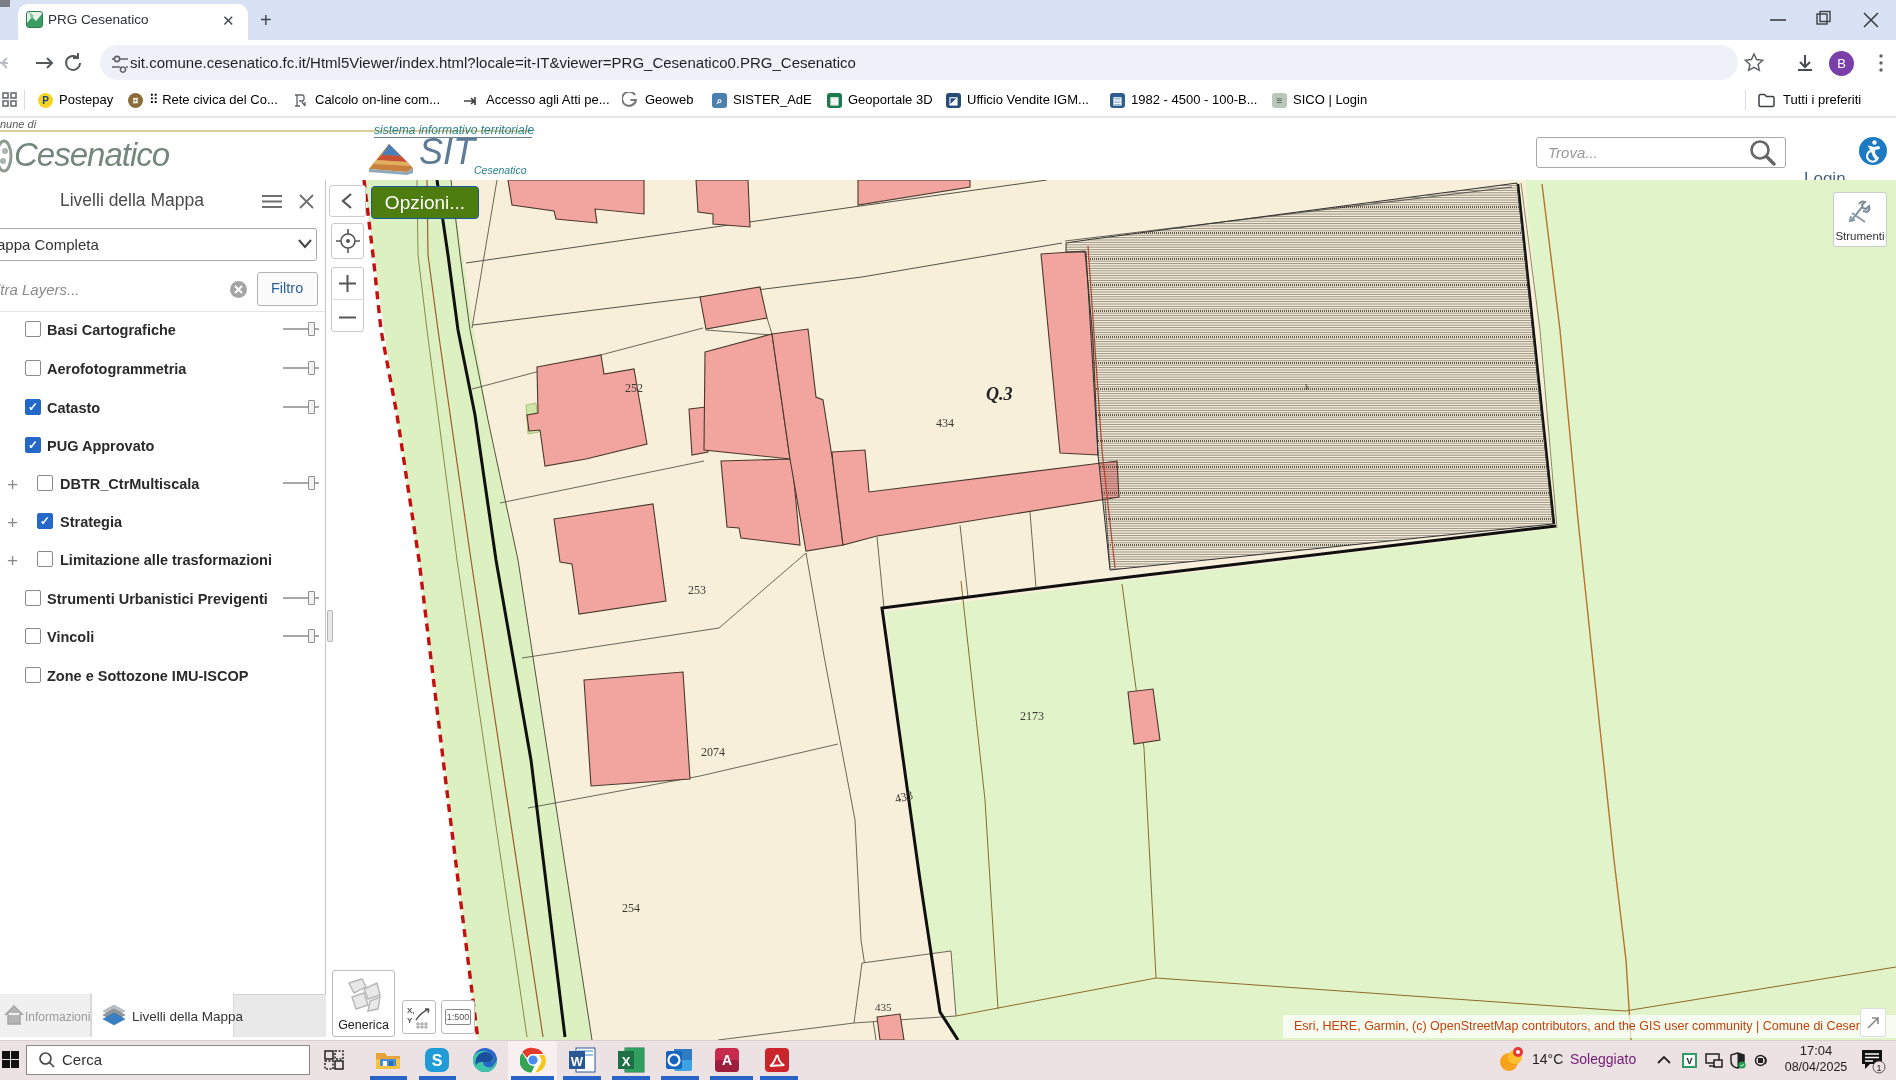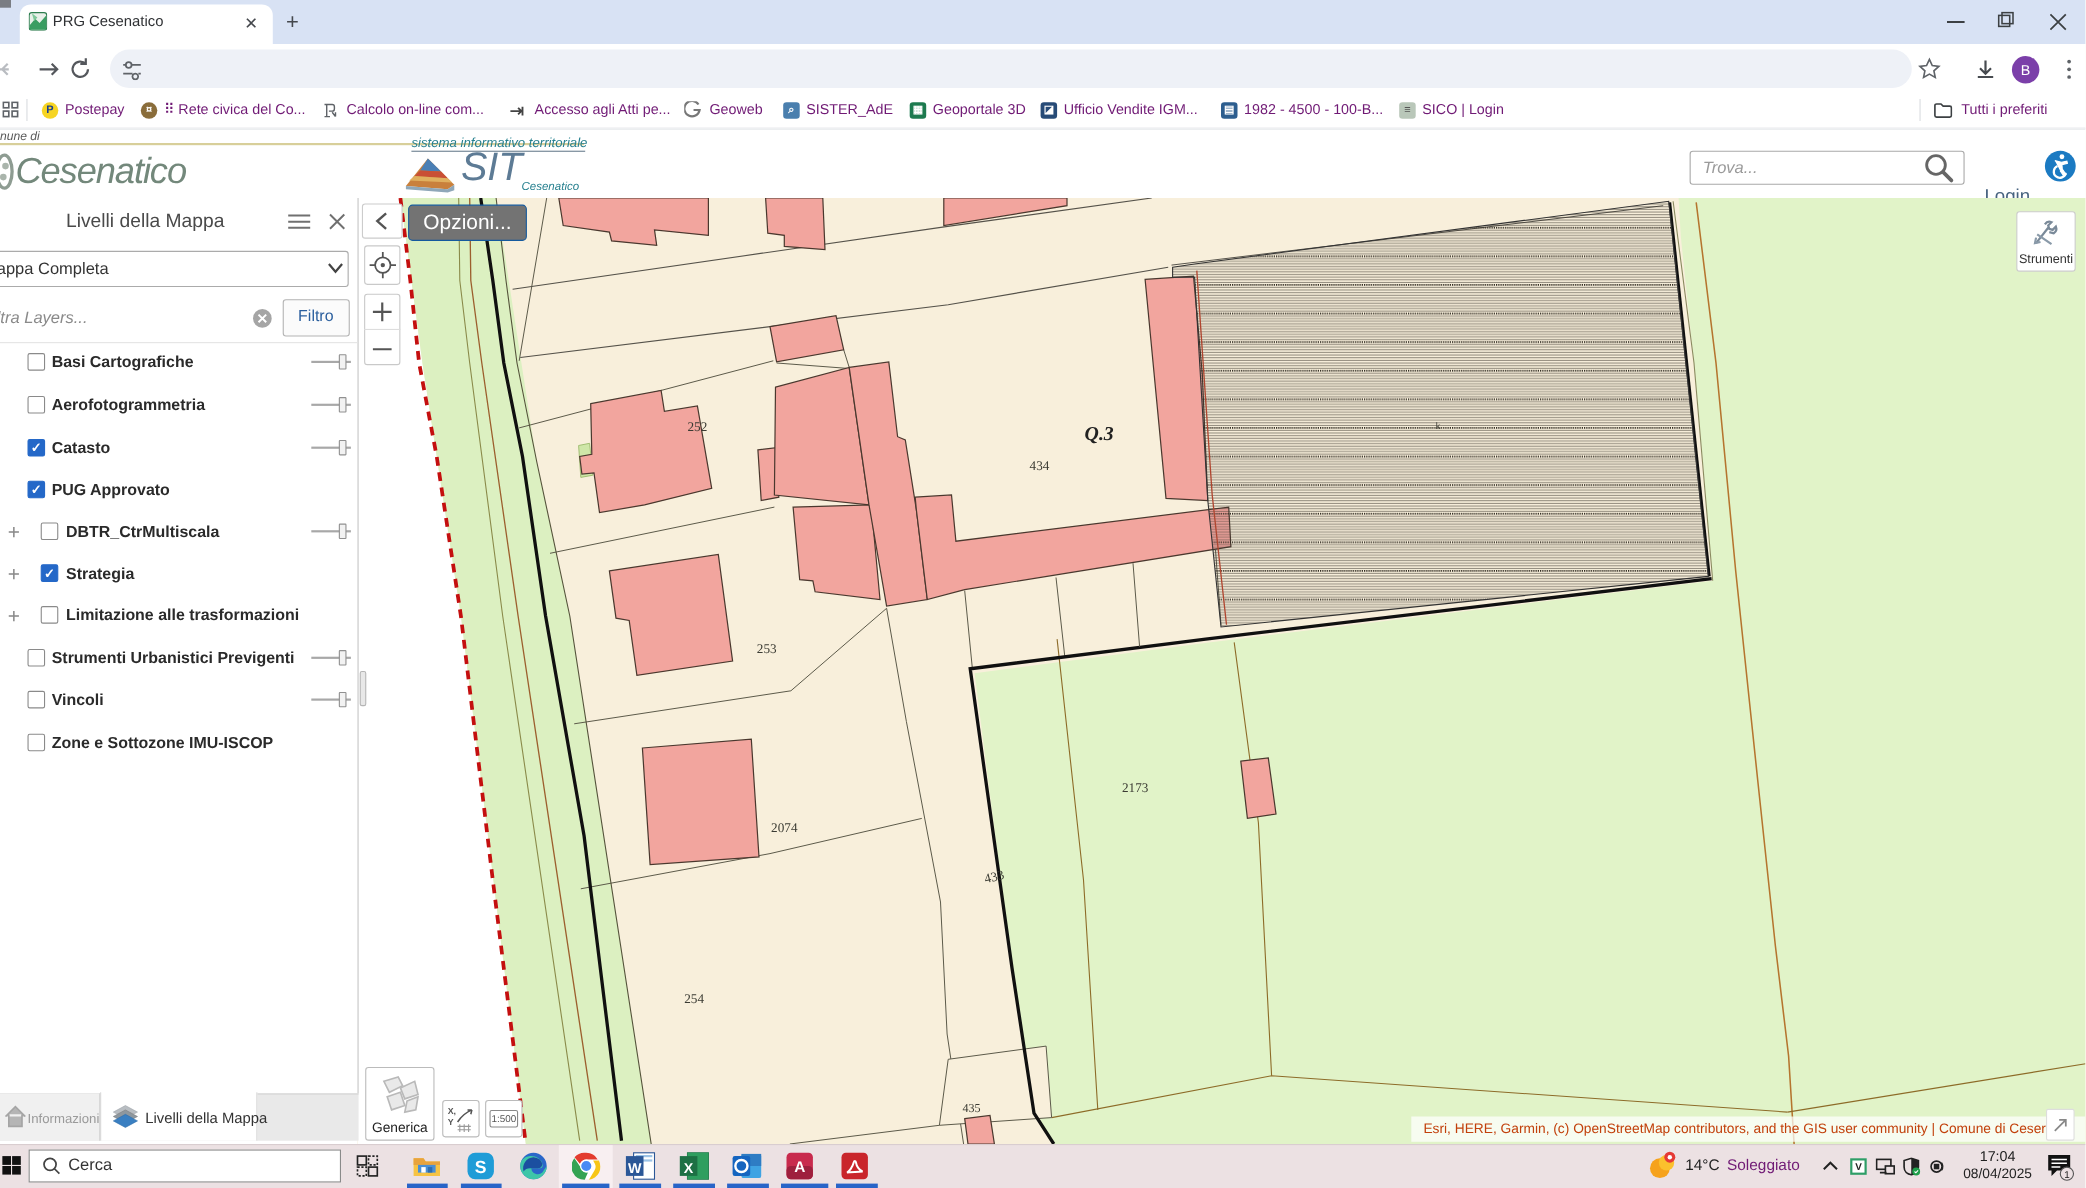--- a/index.html
+++ b/index.html
@@ -12,21 +12,21 @@
   #tabstrip { left:0; top:0; width:1896px; height:40px; background:#d8e2f4; }
   #tab { left:18px; top:4px; width:230px; height:36px; background:#fff; border-radius:10px 10px 0 0; }
   #tabtitle { left:48px; top:12px; font-size:13.5px; color:#2f3134; }
   #tabclose { left:222px; top:12px; font-size:15px; color:#45484d; }
   #newtab { left:260px; top:9px; font-size:20px; color:#45484d; font-weight:300;}
   #wctrl { right:14px; top:6px; font-size:15px; color:#3c4043; letter-spacing:26px;}
   #toolbar { left:0; top:40px; width:1896px; height:45px; background:#fff; }
   #urlbar { left:100px; top:45px; width:1638px; height:35px; background:#eef1f7; border-radius:18px; }
   #urltext { left:130px; top:54px; font-size:15px; color:#1f2023; }
   #bookmarks { left:0; top:85px; width:1896px; height:32px; background:#fff; border-bottom:1px solid #e3e4e8; }
-  .bk { position:absolute; top:92px; font-size:13px; color:#701a75; white-space:nowrap; }
+  .bk { position:absolute; top:92px; font-size:13px; color:#000000; white-space:nowrap; }
   .bkic { position:absolute; top:93px; width:15px; height:15px; border-radius:3px; font-size:10px; font-weight:bold; color:#fff; text-align:center; line-height:15px;}
 
   
   #pagehead { left:0; top:117px; width:1896px; height:63px; background:#fff; }
 
   
   .cb { width:16px; height:16px; background:#fff; border:1.5px solid #8a8a8a; border-radius:2px; }
   .cbc { width:16px; height:16px; background:#2468c8; border:1.5px solid #2468c8; border-radius:2px; color:#fff; font-size:12px; font-weight:bold; text-align:center; line-height:14px; }
   .lbl { font-size:14.5px; font-weight:bold; color:#2a2a2a; }
   .plus { font-size:19px; color:#8a8a8a; }
@@ -63,20 +63,21 @@
   <svg class="abs" style="left:0;top:51px" width="95" height="24" viewBox="0 0 95 24">
     <path d="M0 12 H8 M2 12 L7 7 M2 12 L7 17" stroke="#b9bcc1" stroke-width="2" fill="none"></path>
     <path d="M36 12 H52 M47 7 L52 12 L47 17" stroke="#54575c" stroke-width="2" fill="none"></path>
     <path d="M80 12 a7 7 0 1 1 -2 -5 M78 2 v5 h-5" stroke="#54575c" stroke-width="2" fill="none"></path>
   </svg>
   <div id="urlbar" class="abs"></div>
   <svg class="abs" style="left:110px;top:53px" width="20" height="20" viewBox="0 0 20 20">
     <circle cx="7" cy="6" r="2.6" fill="none" stroke="#5f6368" stroke-width="1.6"></circle>
     <path d="M10 6 H18 M2 6 H4.4 M13 14 a2.6 2.6 0 1 0 .01 0 M2 14 H10.5 M15.8 14 H18" stroke="#5f6368" stroke-width="1.6" fill="none"></path>
   </svg>
+  <div id="urltext" class="abs">sit.comune.cesenatico.fc.it/Html5Viewer/index.html?locale=it-IT&amp;viewer=PRG_Cesenatico0.PRG_Cesenatico</div>
   <svg class="abs" style="left:1742px;top:51px" width="24" height="24" viewBox="0 0 24 24">
     <path d="M12 3 l2.6 5.6 6 .7 -4.5 4.1 1.2 6 -5.3 -3 -5.3 3 1.2 -6 -4.5 -4.1 6 -.7 Z" fill="none" stroke="#5f6368" stroke-width="1.5"></path>
   </svg>
   <svg class="abs" style="left:1793px;top:51px" width="24" height="24" viewBox="0 0 24 24">
     <path d="M12 4 V15 M7 11 l5 5 5 -5 M5 19 H19" stroke="#474b50" stroke-width="2" fill="none"></path>
   </svg>
   <div class="abs" style="left:1829px;top:51px;width:25px;height:25px;border-radius:50%;background:#7b3fa9;color:#fff;font-size:13px;text-align:center;line-height:25px;">B</div>
   <svg class="abs" style="left:1869px;top:51px" width="24" height="24" viewBox="0 0 24 24">
     <circle cx="12" cy="5" r="1.7" fill="#5f6368"></circle>
       <circle cx="12" cy="12" r="1.7" fill="#5f6368"></circle>
@@ -272,21 +273,21 @@
     <path d="M14 2 V7 M14 21 V26 M2 14 H7 M21 14 H26" stroke="#555" stroke-width="1.6"></path>
   </svg>
   <div class="abs" style="left:331px;top:267px;width:33px;height:65px;background:#fff;border:1px solid #c9c9c9;border-radius:3px;"></div>
   <div class="abs" style="left:331px;top:299px;width:33px;height:1px;background:#ddd;"></div>
   <svg class="abs" style="left:337px;top:273px" width="21" height="21" viewBox="0 0 21 21">
       <path d="M10.5 2 V19 M2 10.5 H19" stroke="#555" stroke-width="2"></path>
     </svg>
   <svg class="abs" style="left:337px;top:307px" width="21" height="21" viewBox="0 0 21 21">
       <path d="M2 10.5 H19" stroke="#555" stroke-width="2"></path>
     </svg>
-  <div class="abs" style="left:371px;top:186px;width:108px;height:33px;background:#737373;border:1px solid #155a9e;border-radius:4px;color:#fff;font-size:19px;text-align:center;line-height:31px;">Opzioni...</div>
+  <div class="abs" style="left:371px;top:186px;width:108px;height:33px;background:#4d7c0f;border:1px solid #155a9e;border-radius:4px;color:#fff;font-size:19px;text-align:center;line-height:31px;">Opzioni...</div>
   <div class="abs" style="left:1833px;top:192px;width:54px;height:55px;background:#fff;border:1px solid #ccc;border-radius:3px;"></div>
   <svg class="abs" style="left:1847px;top:199px" width="26" height="26" viewBox="0 0 26 26">
     <path d="M4 22 L15 8 M12 5 a5 5 0 0 1 6 -2 l-3 3 1 3 3 1 3 -3 a5 5 0 0 1 -2 6 l-4 -1" fill="none" stroke="#7a8a99" stroke-width="2"></path>
     <path d="M5 14 L18 23 M4 17 l-1 5 5 -1" fill="none" stroke="#8a9aa9" stroke-width="2"></path>
   </svg>
   <div class="abs" style="left:1833px;top:230px;width:54px;font-size:11.5px;color:#333;text-align:center;">Strumenti</div>
 
   <div class="abs" style="left:332px;top:970px;width:63px;height:67px;background:#fff;border:1px solid #bbb;border-radius:3px;"></div>
   <svg class="abs" style="left:344px;top:975px" width="40" height="40" viewBox="0 0 40 40">
     <g stroke="#b9b9b9" stroke-width="1.5" fill="#e9e9e9">

